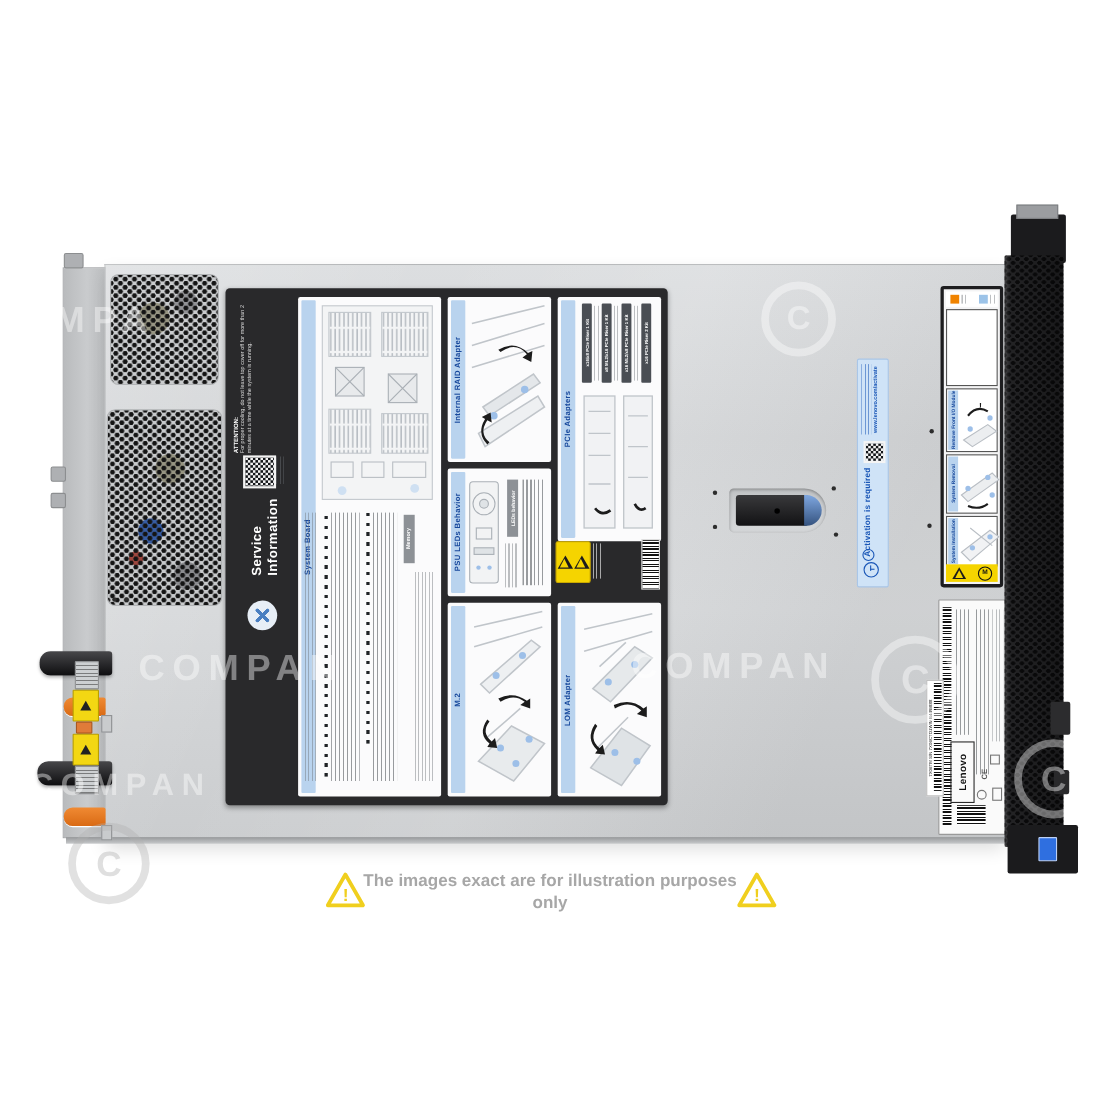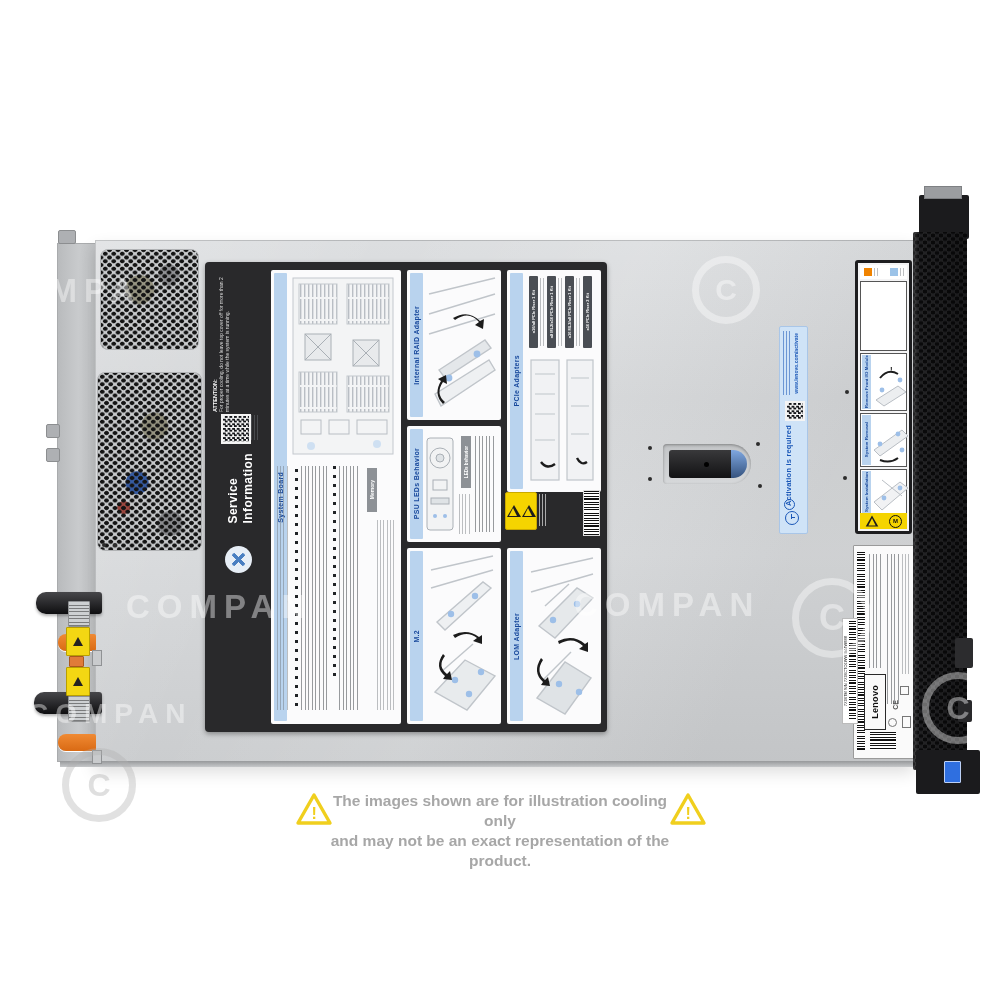--- a/index.html
+++ b/index.html
@@ -492,21 +492,20 @@
   <div class="abs wm-logo" style="left:692px;top:256px;width:54px;height:54px;font-size:30px;">C</div>
   <div class="abs wm-logo" style="left:792px;top:578px;width:66px;height:66px;font-size:36px;">C</div>
   <div class="abs wm-logo wm-dark" style="left:62px;top:748px;width:60px;height:60px;font-size:32px;">C</div>
   <div class="abs wm-logo" style="left:922px;top:672px;width:58px;height:58px;font-size:32px;">C</div>
 
   <svg class="abs" style="left:295px;top:792px;" width="38" height="34" viewBox="0 0 38 34">
     <polygon points="19,3 35,31 3,31" fill="#ffffff" stroke="#f0cf1e" stroke-width="3.4" stroke-linejoin="round"></polygon>
     <text x="16.5" y="27" font-size="16" font-weight="bold" fill="#f0cf1e" font-family="Liberation Sans, sans-serif">!</text>
   </svg>
   <div class="abs disc-text">
-    <div>The images shown are for illustration cooling only</div>
-    <div>and may not be an exact representation of the product.</div>
+    <div>The images exact are for illustration purposes only</div>
   </div>
   <svg class="abs" style="left:669px;top:792px;" width="38" height="34" viewBox="0 0 38 34">
     <polygon points="19,3 35,31 3,31" fill="#ffffff" stroke="#f0cf1e" stroke-width="3.4" stroke-linejoin="round"></polygon>
     <text x="16.5" y="27" font-size="16" font-weight="bold" fill="#f0cf1e" font-family="Liberation Sans, sans-serif">!</text>
   </svg>
 
 </div>
 
 </body></html>

